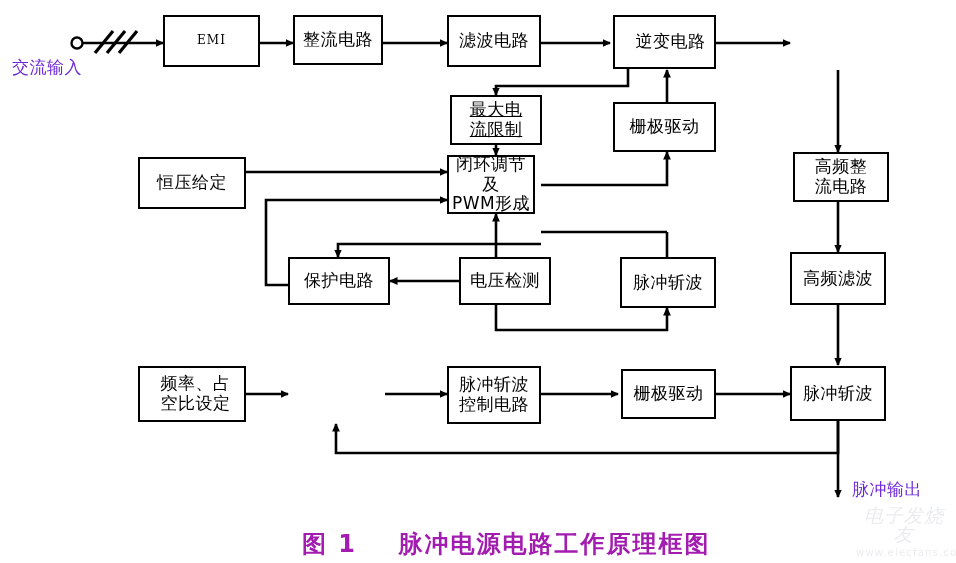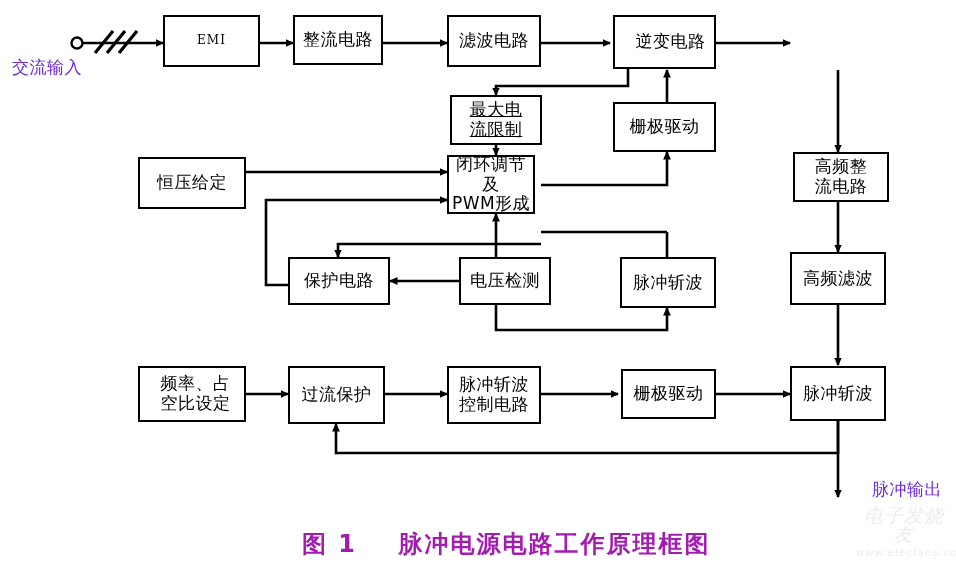--- a/index.html
+++ b/index.html
@@ -206,40 +206,37 @@
 
   <div class="block" style="left:790px; top:252px; width:96px; height:53px;">
     <span class="blabel">高频滤波</span>
   </div>
 
   <div class="block" style="left:138px; top:366px; width:108px; height:56px;padding-left:7px;">
     <span class="blabel">频率、占
 空比设定</span>
   </div>
 
-  <div class="block" style="left:288px; top:366px; width:97px; height:58px;">
-    <span class="blabel">过流保护</span>
-  </div>
 
   <div class="block" style="left:447px; top:366px; width:94px; height:58px;">
     <span class="blabel">脉冲斩波
 控制电路</span>
   </div>
 
   <div class="block" style="left:621px; top:369px; width:95px; height:50px;">
     <span class="blabel">栅极驱动</span>
   </div>
 
   <div class="block" style="left:790px; top:366px; width:96px; height:55px;">
     <span class="blabel">脉冲斩波</span>
   </div>
 
   <div class="freetext" style="left:12px; top:56px;">交流输入</div>
 
-  <div class="freetext" style="left:872px; top:478px;">脉冲输出</div>
+  <div class="freetext" style="left:852px; top:478px;">脉冲输出</div>
 
   <div class="caption" style="left:302px; top:528px;">图 1    脉冲电源电路工作原理框图</div>
 
   <div class="watermark" style="left:856px; top:506px; width:96px;">
     <span class="wm-main">电子发烧友</span>
     <span class="wm-sub">www.elecfans.com</span>
   </div>
 
 </div>
 

